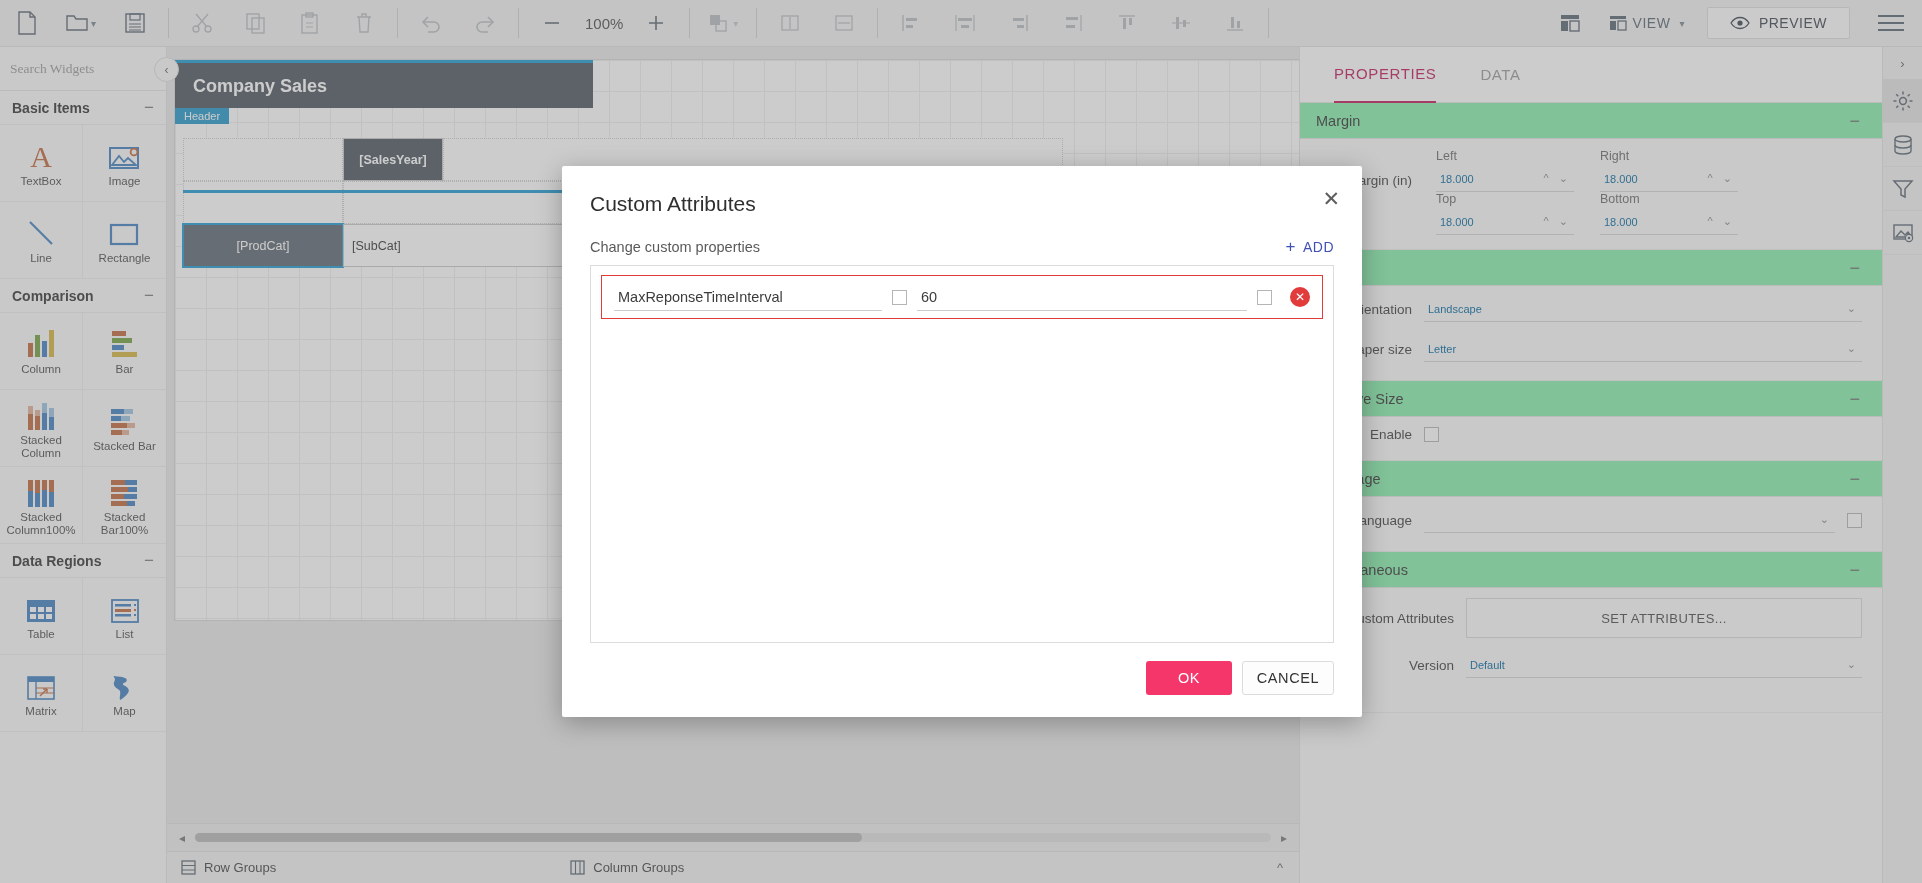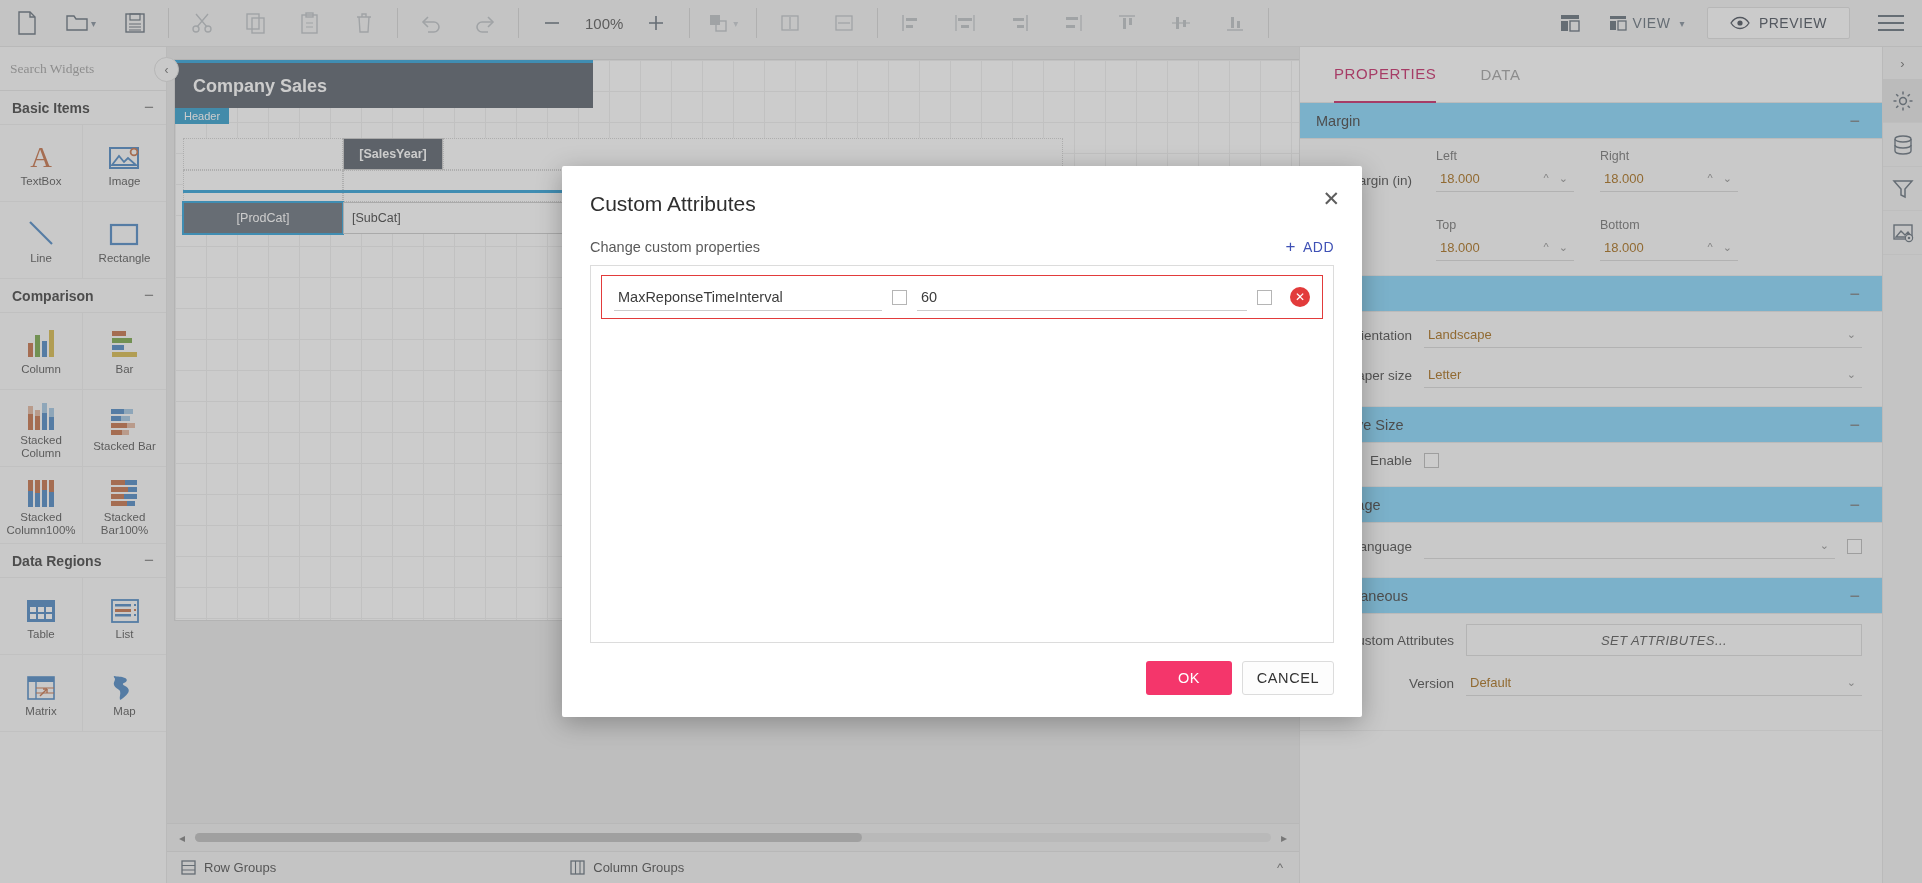--- a/index.html
+++ b/index.html
@@ -99,21 +99,21 @@
     background: #4c5560; border-top: 3px solid #1e9ad6;
   }
   .hdr-title { position: absolute; left: 18px; top: 13px; color: #fff; font-size: 18px; font-weight: bold; }
   .hdr-tag {
     position: absolute; left: 0; top: 48px; background: #2196c9; color: #fff;
     font-size: 11px; padding: 2px 9px;
   }
   .tbl-block { position: absolute; left: 8px; top: 78px; width: 880px; }
   .tbl-row { display: flex; }
   .tbl-cell {
-    height: 32px; border: 1px solid #c9c9c9; background: #fff;
+    height: 43px; border: 1px solid #c9c9c9; background: #fff;
     font-size: 12.5px; color: #333; display: flex; align-items: center; padding: 0 8px;
   }
   .tbl-cell.blank { border-style: dotted; border-color: #cfcfcf; }
   .tbl-cell.dark { background: #4c5560; color: #fff; font-weight: bold; justify-content: center; }
   .tbl-cell.sel { background: #5d6671; color: #fff; }
   .sel-outline { outline: 2px solid #1e9ad6; outline-offset: -1px; }
   .blue-rule { position: absolute; left: 8px; top: 130px; width: 880px; height: 3px; background: #1e9ad6; }
 
   .hscroll-area {
     position: absolute; left: 0; right: 0; bottom: 32px; height: 28px;
@@ -136,40 +136,40 @@
   .props {
     position: absolute; top: 47px; left: 1299px; width: 583px; height: 836px;
     background: #fafafa; border-left: 1px solid #e2e2e2; overflow: hidden;
   }
   .ptabs { display: flex; height: 56px; align-items: center; padding-left: 34px; gap: 44px;
            border-bottom: 1px solid #e6e6e6; background: #fff; }
   .ptab { font-size: 15px; letter-spacing: .6px; color: #9a9a9a; height: 56px; display: flex; align-items: center; }
   .ptab.active { color: #c2185b; border-bottom: 2px solid #c2185b; }
   .pgroup-head {
     height: 36px; display: flex; align-items: center; justify-content: space-between;
-    padding: 0 22px 0 16px; font-size: 14.5px; color: #333; background: #7dd3fc;
+    padding: 0 22px 0 16px; font-size: 14.5px; color: #333; background: #86efac;
     border-bottom: 1px solid #e4e4e4;
   }
   .pgroup-head .minus { font-size: 18px; color: #6d6d6d; line-height: 1; }
   .pbody { padding: 10px 20px 14px 16px; background: #fafafa; border-bottom: 1px solid #ececec; }
   .prow { display: flex; align-items: center; margin-bottom: 14px; }
   .plabel { width: 108px; font-size: 13.5px; color: #3c3c3c; text-align: right; padding-right: 12px; flex: none; }
   .pfield { flex: 1; display: flex; align-items: center; border-bottom: 1px solid #d6d6d6; height: 26px; padding: 0 2px 0 4px; }
-  .pfield .val { flex: 1; font-size: 13px; color: #a16207; }
+  .pfield .val { flex: 1; font-size: 11px; color: #0369a1; }
   .spin { display: flex; gap: 10px; color: #8b8b8b; font-size: 11px; padding-right: 4px; }
   .sublabel { font-size: 12.5px; color: #6a6a6a; margin-bottom: 3px; }
   .mgrid { display: flex; gap: 26px; }
   .mcol { width: 138px; }
   .mgrid-wrap { margin-left: 12px; }
   .chk { width: 15px; height: 15px; border: 1px solid #b5b5b5; background: #fff; display: inline-block; }
   .dd-caret { color: #8b8b8b; font-size: 11px; padding-right: 4px; }
   .setattr-btn {
-    border: 1px solid #d9d9d9; background: #fcfcfc; height: 32px; flex: 1;
+    border: 1px solid #d9d9d9; background: #fcfcfc; height: 40px; flex: 1;
     display: flex; align-items: center; justify-content: center;
-    font-size: 13px; color: #4a4a4a; letter-spacing: .4px; font-style: italic;
+    font-size: 13px; color: #4a4a4a; letter-spacing: .4px;
   }
 
   
   .rail {
     position: absolute; top: 47px; right: 0; width: 40px; height: 836px;
     background: #f3f3f3; border-left: 1px solid #e2e2e2;
     display: flex; flex-direction: column; align-items: center;
   }
   .rail-top { height: 32px; width: 100%; display: flex; align-items: center; justify-content: center;
               font-size: 13px; color: #666; }
@@ -658,21 +658,21 @@
   </div>
 
   <div class="pgroup-head">
     <span>Margin</span>
     <span class="minus">−</span>
   </div>
   <div class="pbody">
     <div style="display:flex;align-items:flex-start">
       <div class="plabel" style="padding-top:24px">Margin (in)</div>
       <div class="mgrid-wrap">
-        <div class="mgrid" style="margin-bottom:26px">
+        <div class="mgrid" style="margin-bottom:0">
           <div class="mcol">
             <div class="sublabel">Left</div>
             <div class="pfield">
               <span class="val">18.000</span>
               <span class="spin">
                   <span>^</span>
                   <span>⌄</span>
                 </span>
             </div>
           </div>

